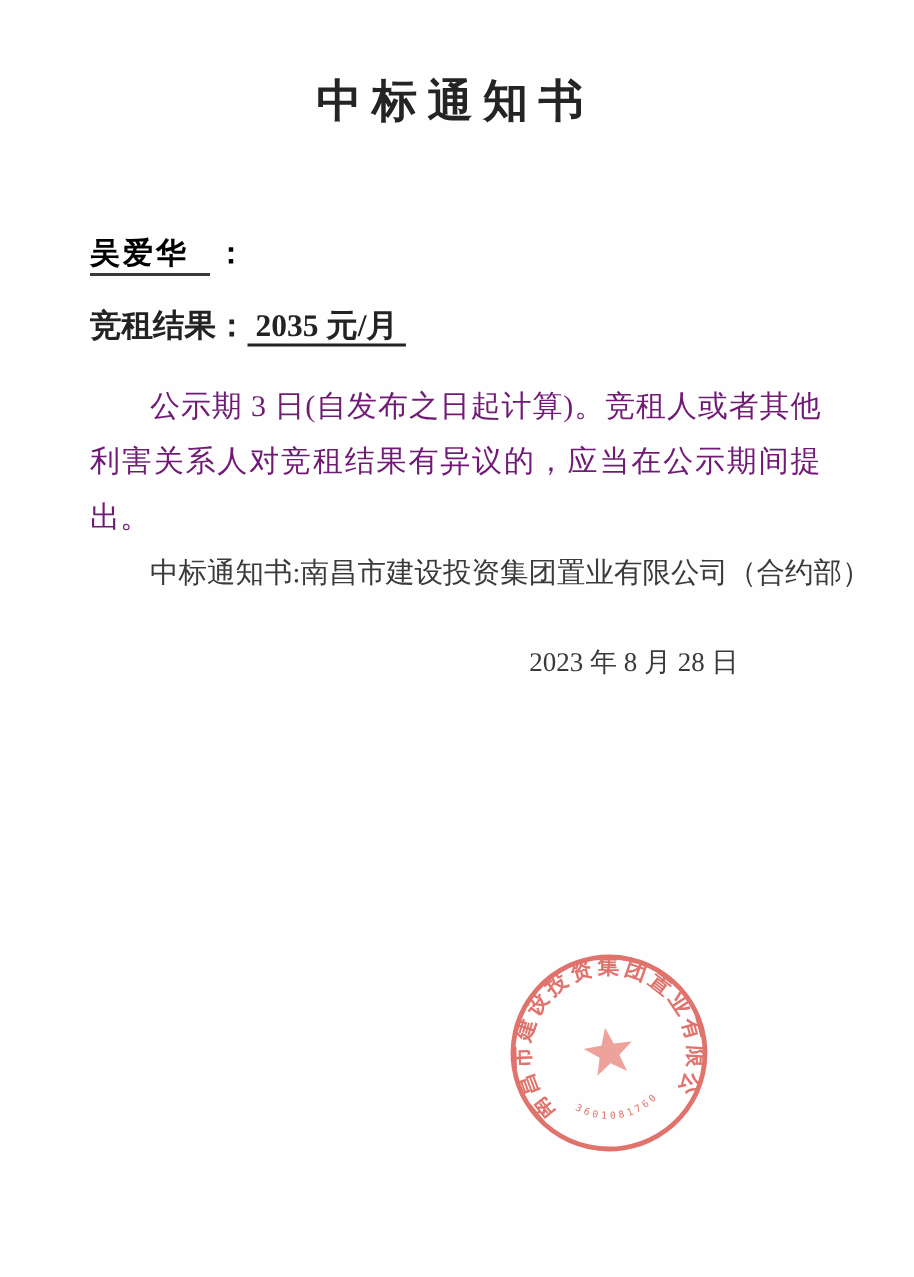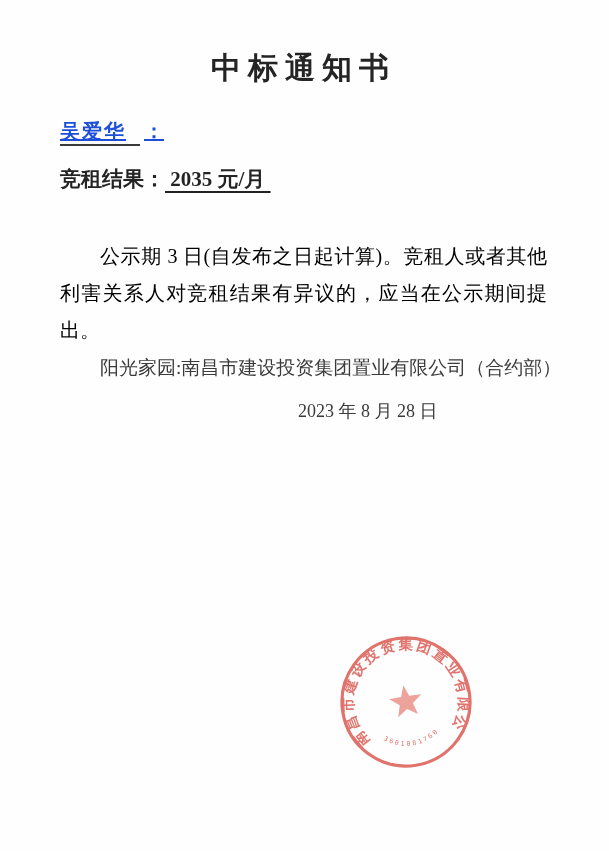--- a/index.html
+++ b/index.html
@@ -19,26 +19,25 @@
   }
   .title {
     font-size: 30px;
     font-weight: 700;
     color: #242424;
     text-align: center;
     letter-spacing: 7px;
     line-height: 44px;
   }
   .addressee {
-    margin-top: 28px;
+    margin-top: 66px;
     font-size: 20px;
     font-weight: 700;
-    color: #1d4ed8;
+    color: #000000;
     line-height: 26px;
-    text-decoration: underline;
   }
   .addressee-name {
     border-bottom: 2px solid #3a3a3a;
     padding-right: 14px;
     padding-bottom: 2px;
     letter-spacing: 2px;
   }
   .addressee-colon { padding-left: 4px; }
   .body-para {
     margin-top: 12px;
@@ -62,49 +61,50 @@
     color: #232323;
     line-height: 30px;
   }
   .result-value {
     white-space: pre;
     text-decoration: underline;
     text-underline-offset: 5px;
     text-decoration-thickness: 1.7px;
   }
   .notice-para {
-    margin-top: 44px;
+    margin-top: 21px;
     font-size: 20px;
     line-height: 37px;
     text-align: justify;
     text-indent: 2em;
-    color: #000000;
+    color: #701a75;
   }
   .info-line {
     font-size: 19px;
     line-height: 37px;
     padding-left: 40px;
     white-space: nowrap;
     color: #3a3a3a;
   }
   .sig-lessor {
     margin-top: 61px;
     margin-left: 133px;
     font-size: 18px;
     line-height: 28px;
     color: #3a3a3a;
     white-space: nowrap;
   }
   .sig-date {
-    margin-top: 12px;
+    margin-top: 27px;
     margin-left: 238px;
     font-size: 18px;
     line-height: 26px;
     color: #3a3a3a;
     white-space: nowrap;
+    text-align: center;
   }
   .seal {
     position: absolute;
     left: 331px;
     top: 627px;
     width: 150px;
     height: 150px;
     transform: rotate(-9deg);
     mix-blend-mode: multiply;
     opacity: 0.88;
@@ -128,21 +128,21 @@
 
   <h1 class="title">中标通知书</h1>
 
   <div class="addressee"><span class="addressee-name">吴爱华</span><span class="addressee-colon">：</span></div>
 
 
   <div class="result-line"><span class="result-label">竞租结果：</span><span class="result-value"> 2035 元/月 </span></div>
 
   <p class="notice-para">公示期 3 日(自发布之日起计算)。竞租人或者其他利害关系人对竞租结果有异议的，应当在公示期间提出。</p>
 
-  <div class="info-line">阳光家园:南昌市建设投资集团置业有限公司（合约部）</div>
+  <div class="info-line">中标通知书:南昌市建设投资集团置业有限公司（合约部）</div>
 
   <div class="sig-date">2023 年 8 月 28 日</div>
 
   <svg class="seal" viewBox="0 0 150 150" aria-hidden="true">
     <defs>
       <path id="sealTopArc" d="M 34.4,109.1 A 53 53 0 1 1 115.6,109.1" fill="none"></path>
       <path id="sealBottomArc" d="M 37.7,98.3 A 44 44 0 0 0 112.3,98.3" fill="none"></path>
     </defs>
     <circle cx="75" cy="75" r="64" fill="none" stroke-width="3.2" stroke="#dd5f58"></circle>
     <polygon points="75,58 79.1,69.3 91.2,69.75 81.7,77.2 85,88.75 75,82 65,88.75 68.3,77.2 58.8,69.75 70.9,69.3" fill="#ec968f"></polygon>

